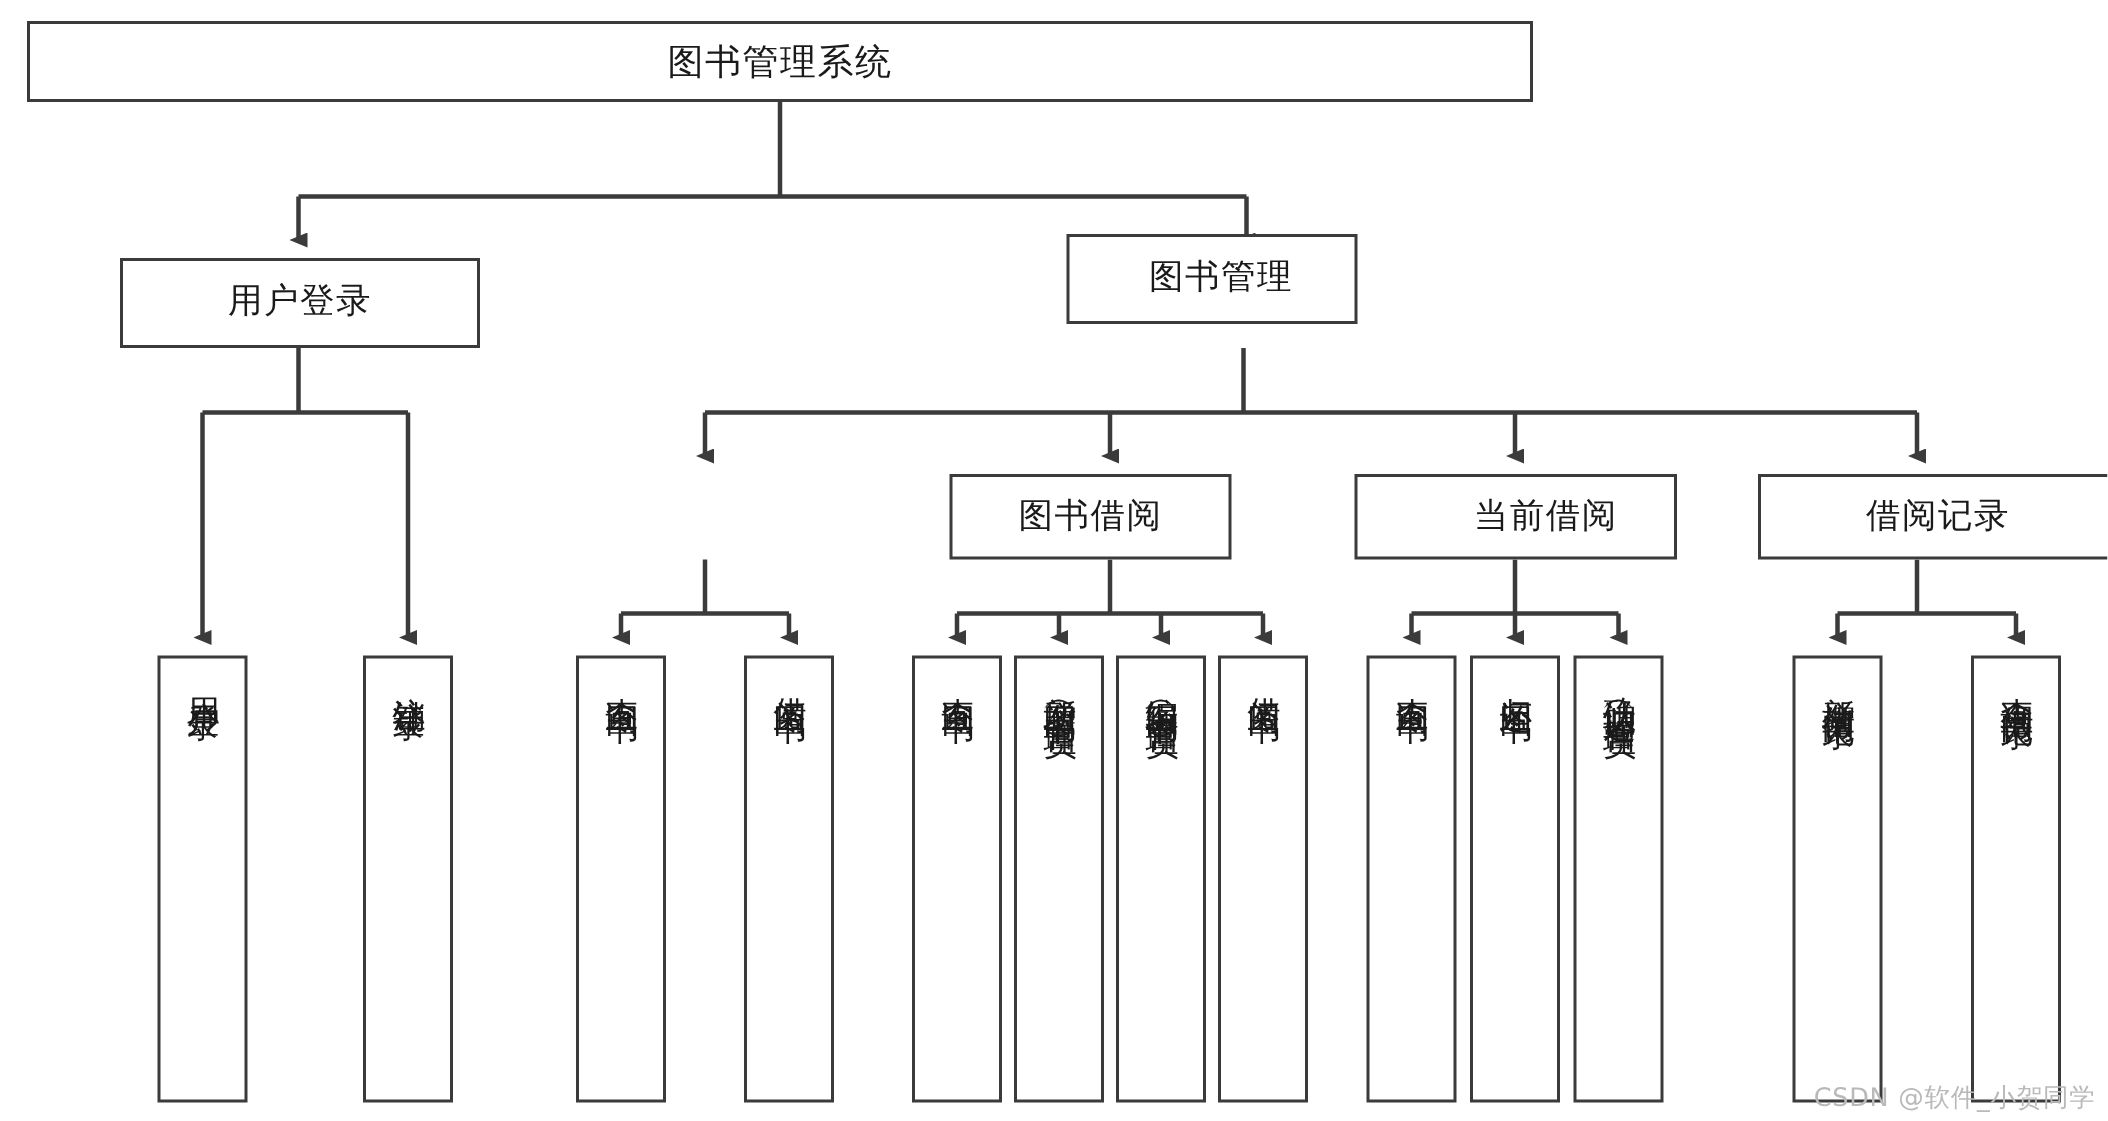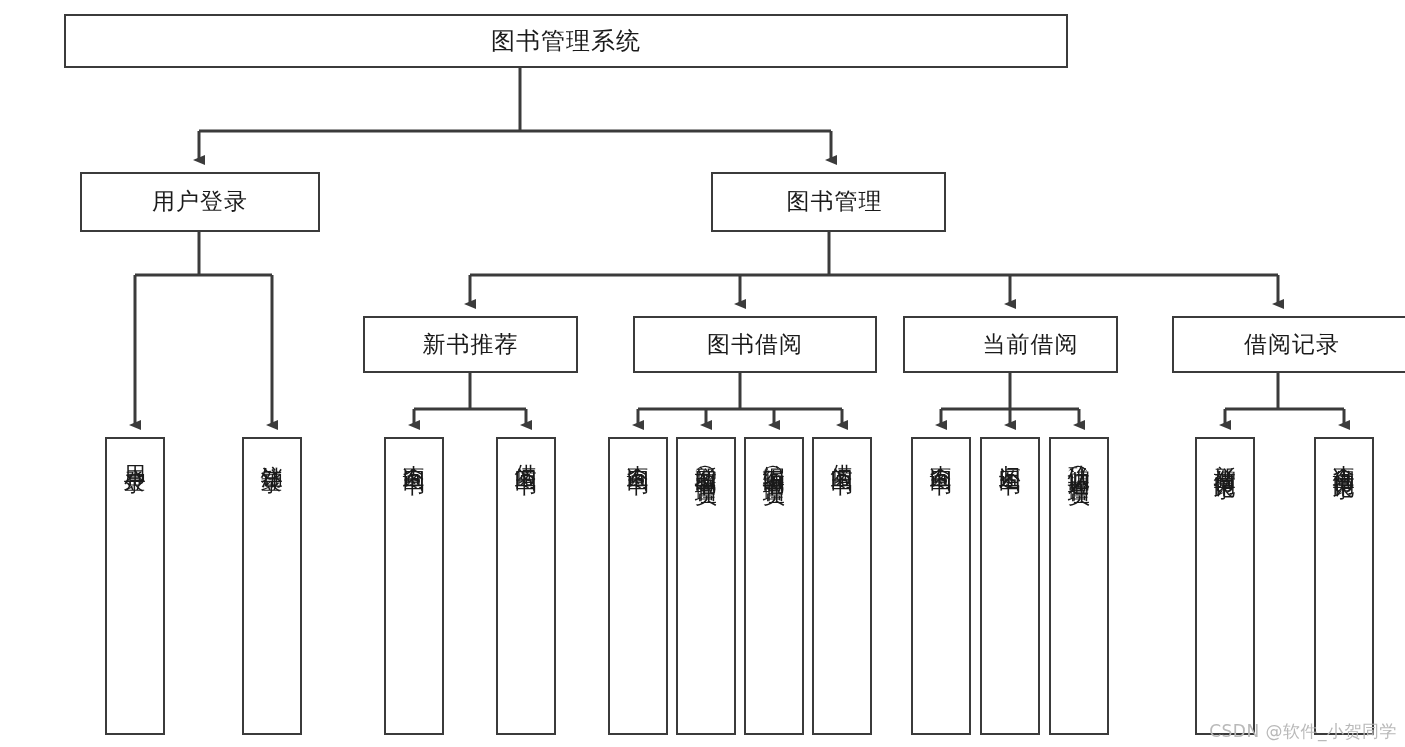--- a/index.html
+++ b/index.html
@@ -37,21 +37,20 @@
     justify-content: center;
     text-align: center;
   }
   .node.horizontal {
     font-size: 23px;
     line-height: 1.1;
     letter-spacing: 1px;
   }
   .node.root {
     font-size: 24px;
-    margin-left: 46px;
   }
   .node.leaf {
     font-size: 22px;
     padding: 8px 0;
     align-items: flex-start;
   }
   .vtext {
     writing-mode: vertical-rl;
     text-orientation: upright;
     letter-spacing: 3px;
@@ -126,29 +125,26 @@
   </svg>
 
   <div class="node horizontal root" style="left:18px; top:14px; width:1004px; height:54px;">
     <span>图书管理系统</span>
   </div>
 
   <div class="node horizontal" style="left:80px; top:172px; width:240px; height:60px;">
     <span>用户登录</span>
   </div>
 
-  <div class="node horizontal" style="left:711px; top:172px; width:235px; height:60px;padding-left:12px;">
+  <div class="node horizontal" style="left:711px; top:156px; width:194px; height:60px;padding-left:12px;">
     <span>图书管理</span>
   </div>
 
-  <div class="node horizontal" style="left:363px; top:316px; width:215px; height:57px;">
-    <span>新书推荐</span>
-  </div>
-
-  <div class="node horizontal" style="left:633px; top:316px; width:244px; height:57px;">
+
+  <div class="node horizontal" style="left:633px; top:316px; width:188px; height:57px;">
     <span>图书借阅</span>
   </div>
 
   <div class="node horizontal" style="left:903px; top:316px; width:215px; height:57px;padding-left:40px;">
     <span>当前借阅</span>
   </div>
 
   <div class="node horizontal" style="left:1172px; top:316px; width:240px; height:57px;">
     <span>借阅记录</span>
   </div>

